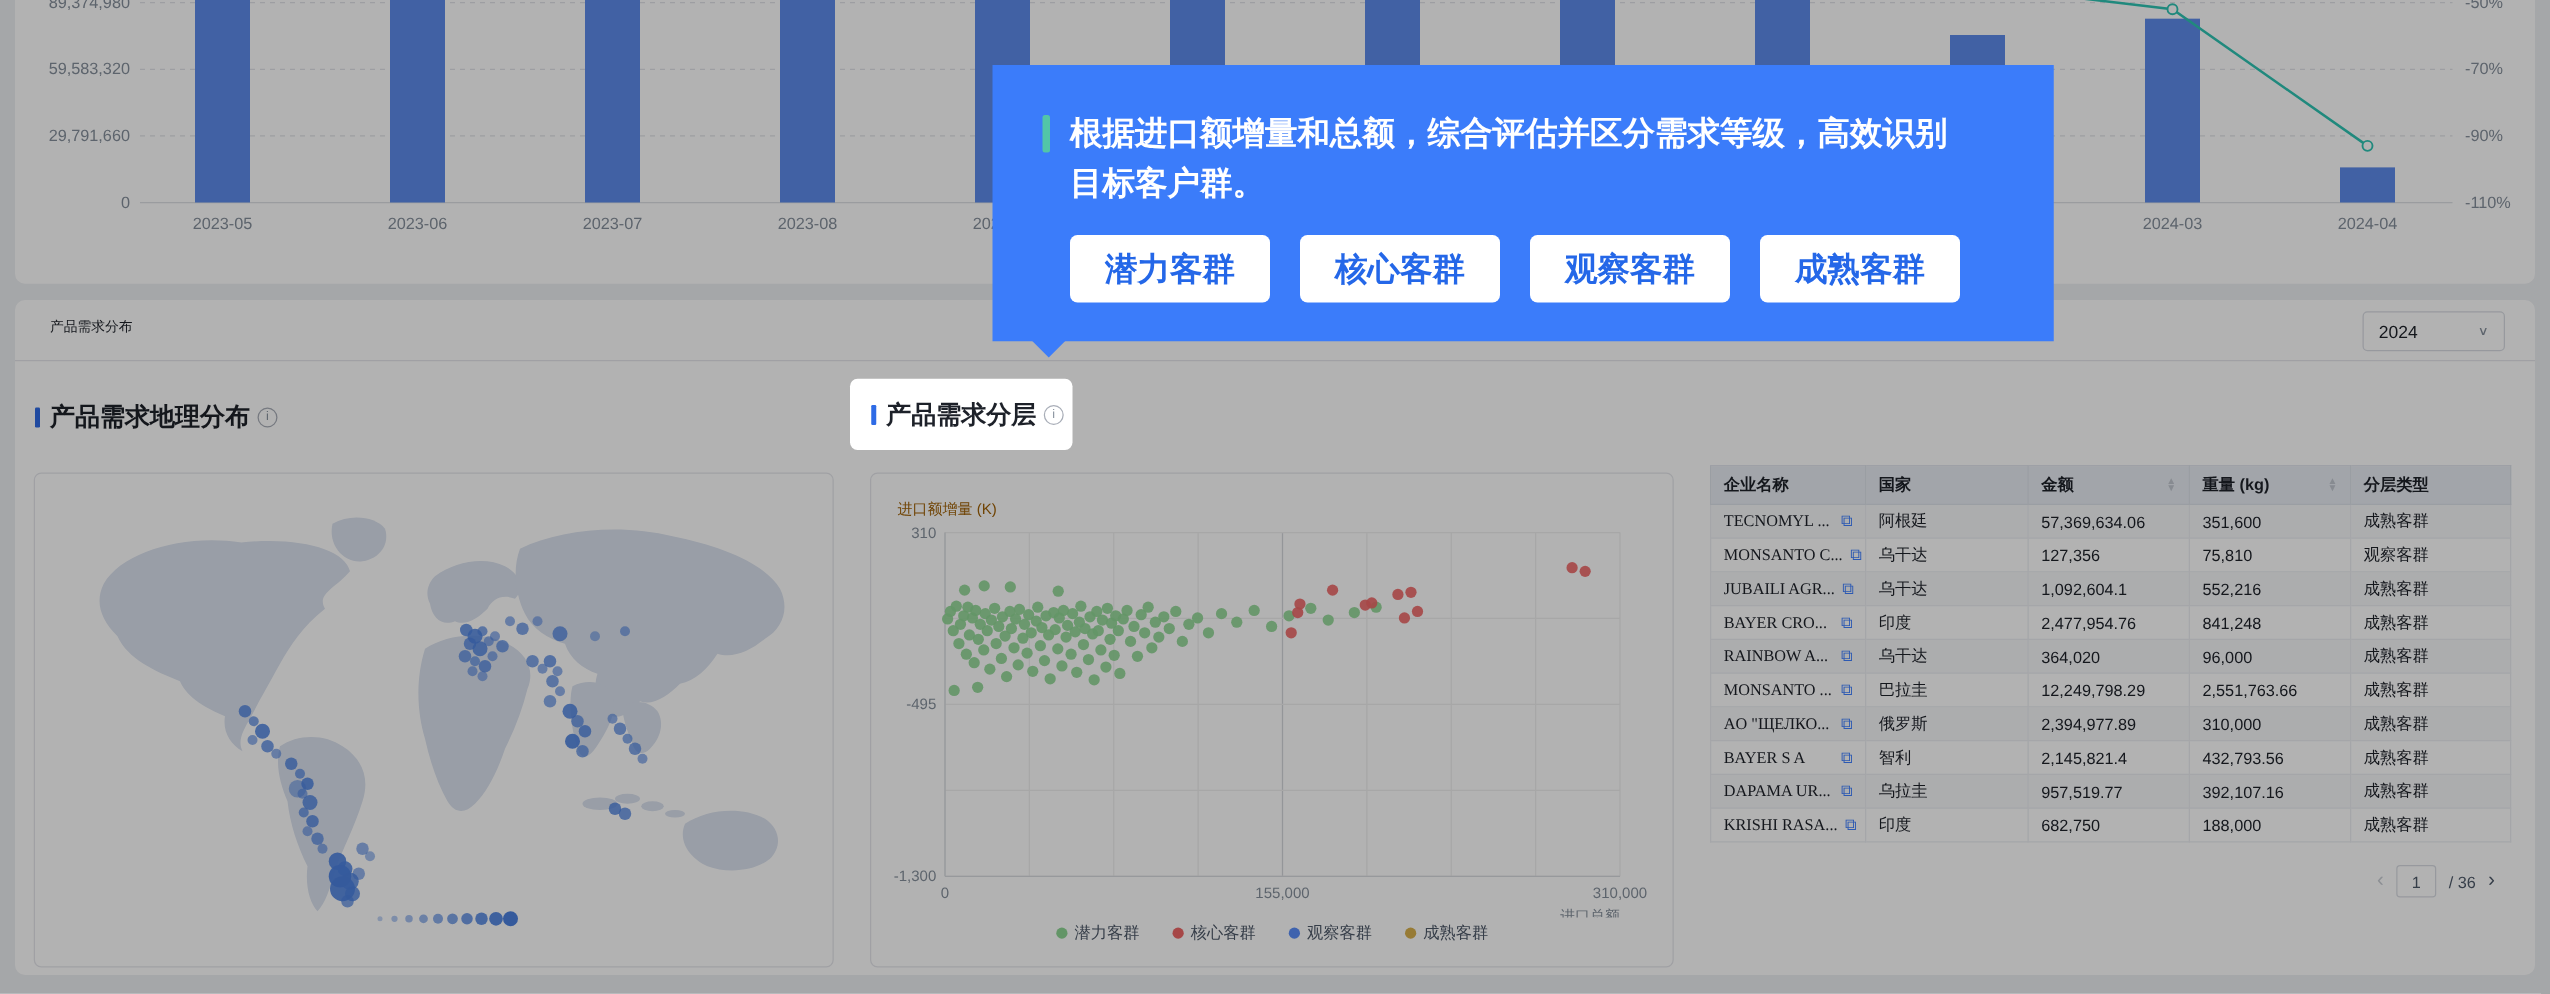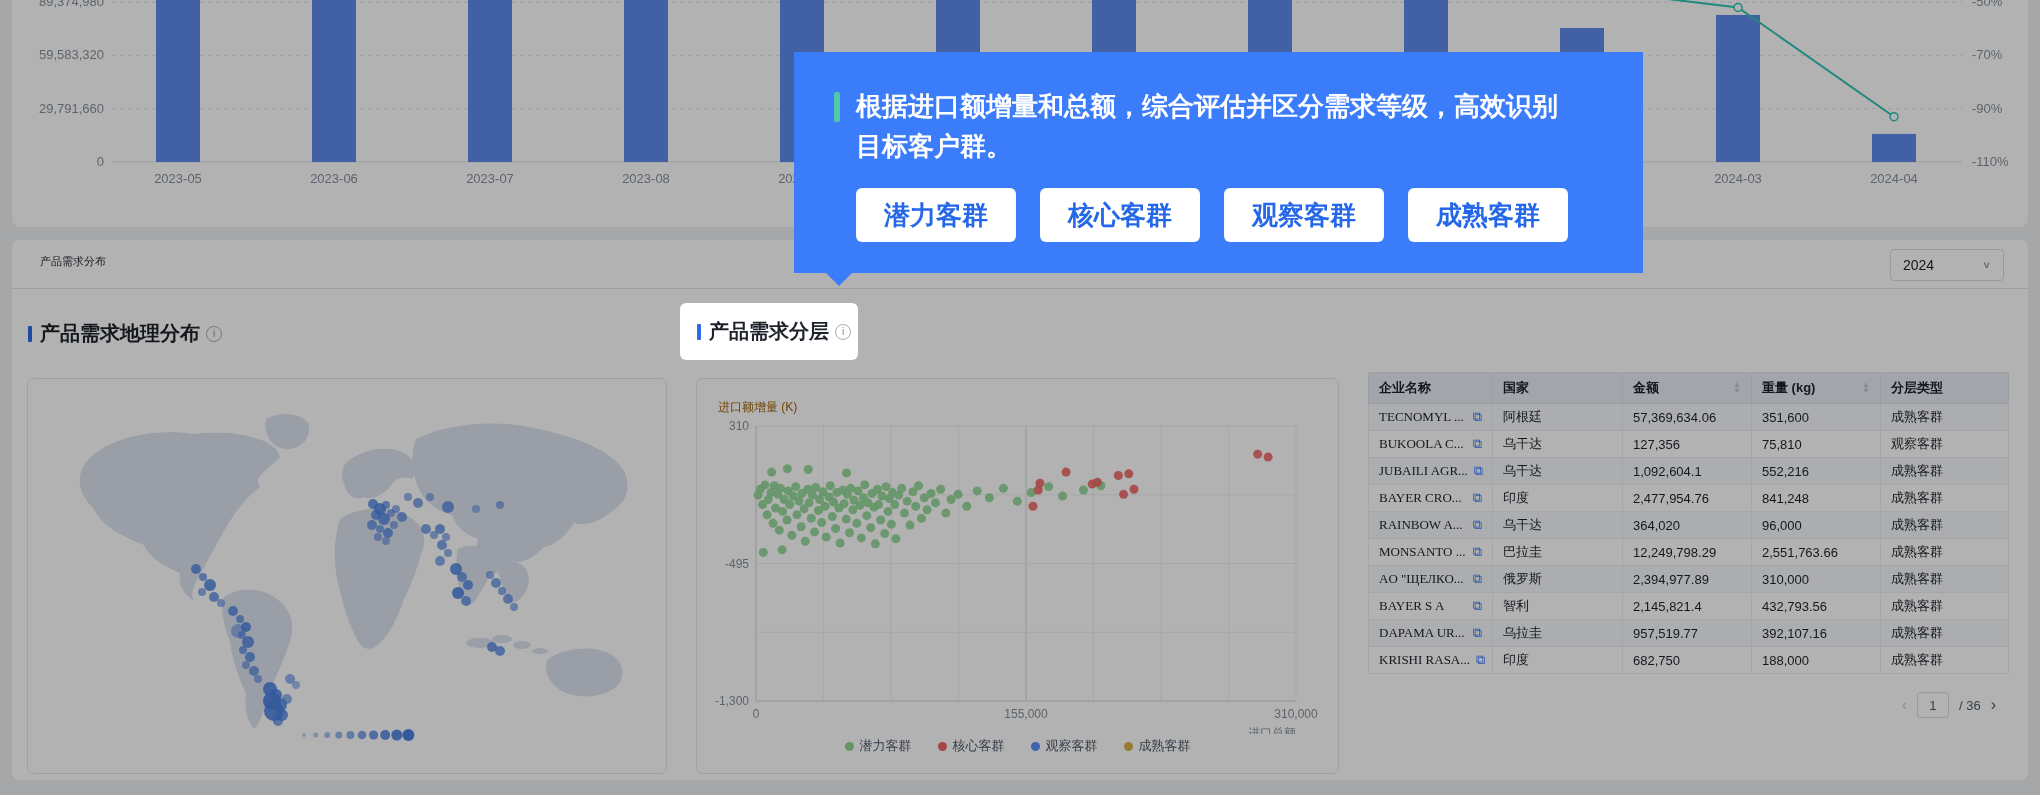--- a/index.html
+++ b/index.html
@@ -434,21 +434,21 @@
               </div>
             </td>
             <td>阿根廷</td>
             <td>57,369,634.06</td>
             <td>351,600</td>
             <td>成熟客群</td>
           </tr>
           <tr>
             <td>
               <div class="name-cell">
-                <span>BUKOOLA C...</span>
+                <span>MONSANTO C...</span>
                 <span class="copy-icon">⧉</span>
               </div>
             </td>
             <td>乌干达</td>
             <td>127,356</td>
             <td>75,810</td>
             <td>观察客群</td>
           </tr>
           <tr>
             <td>

